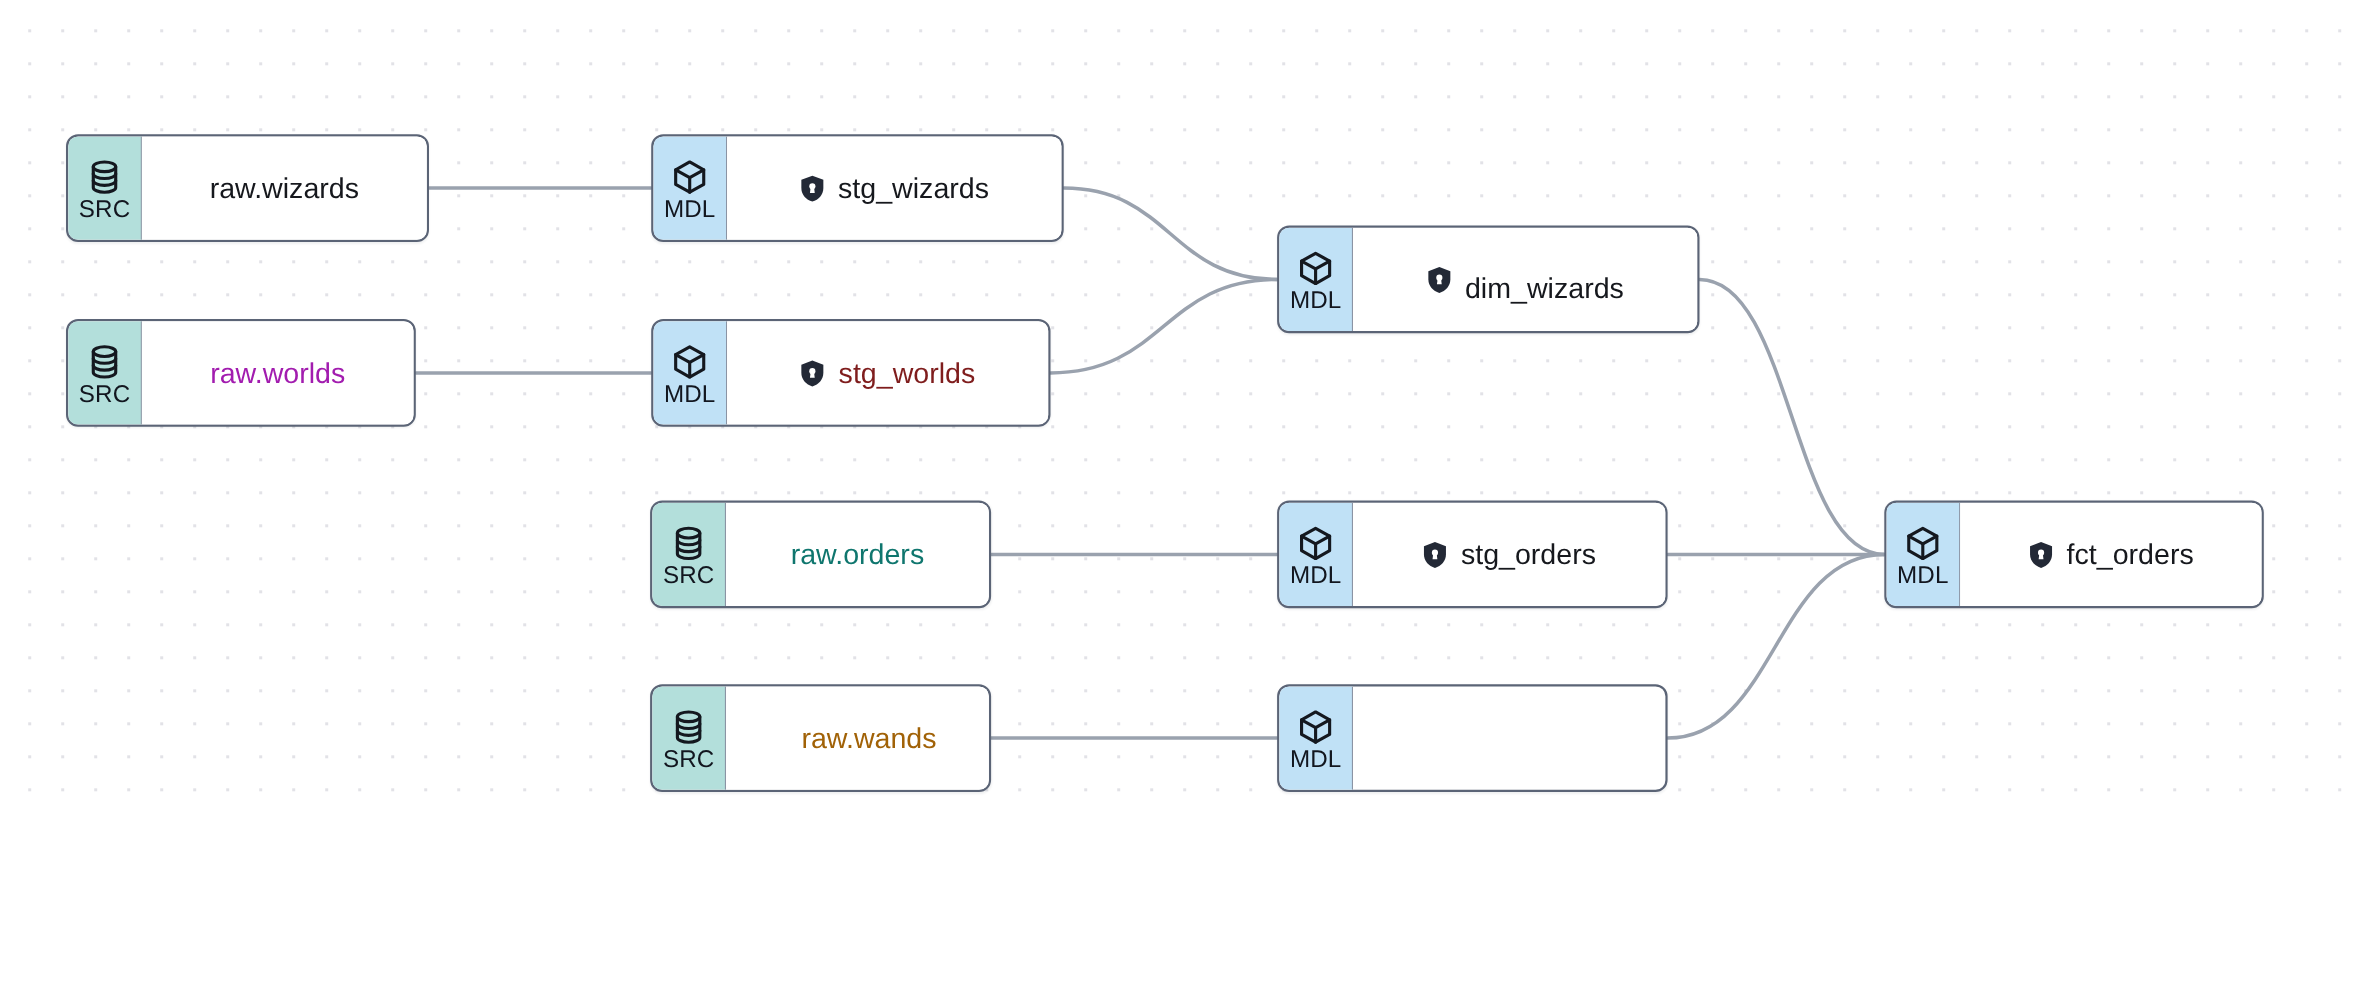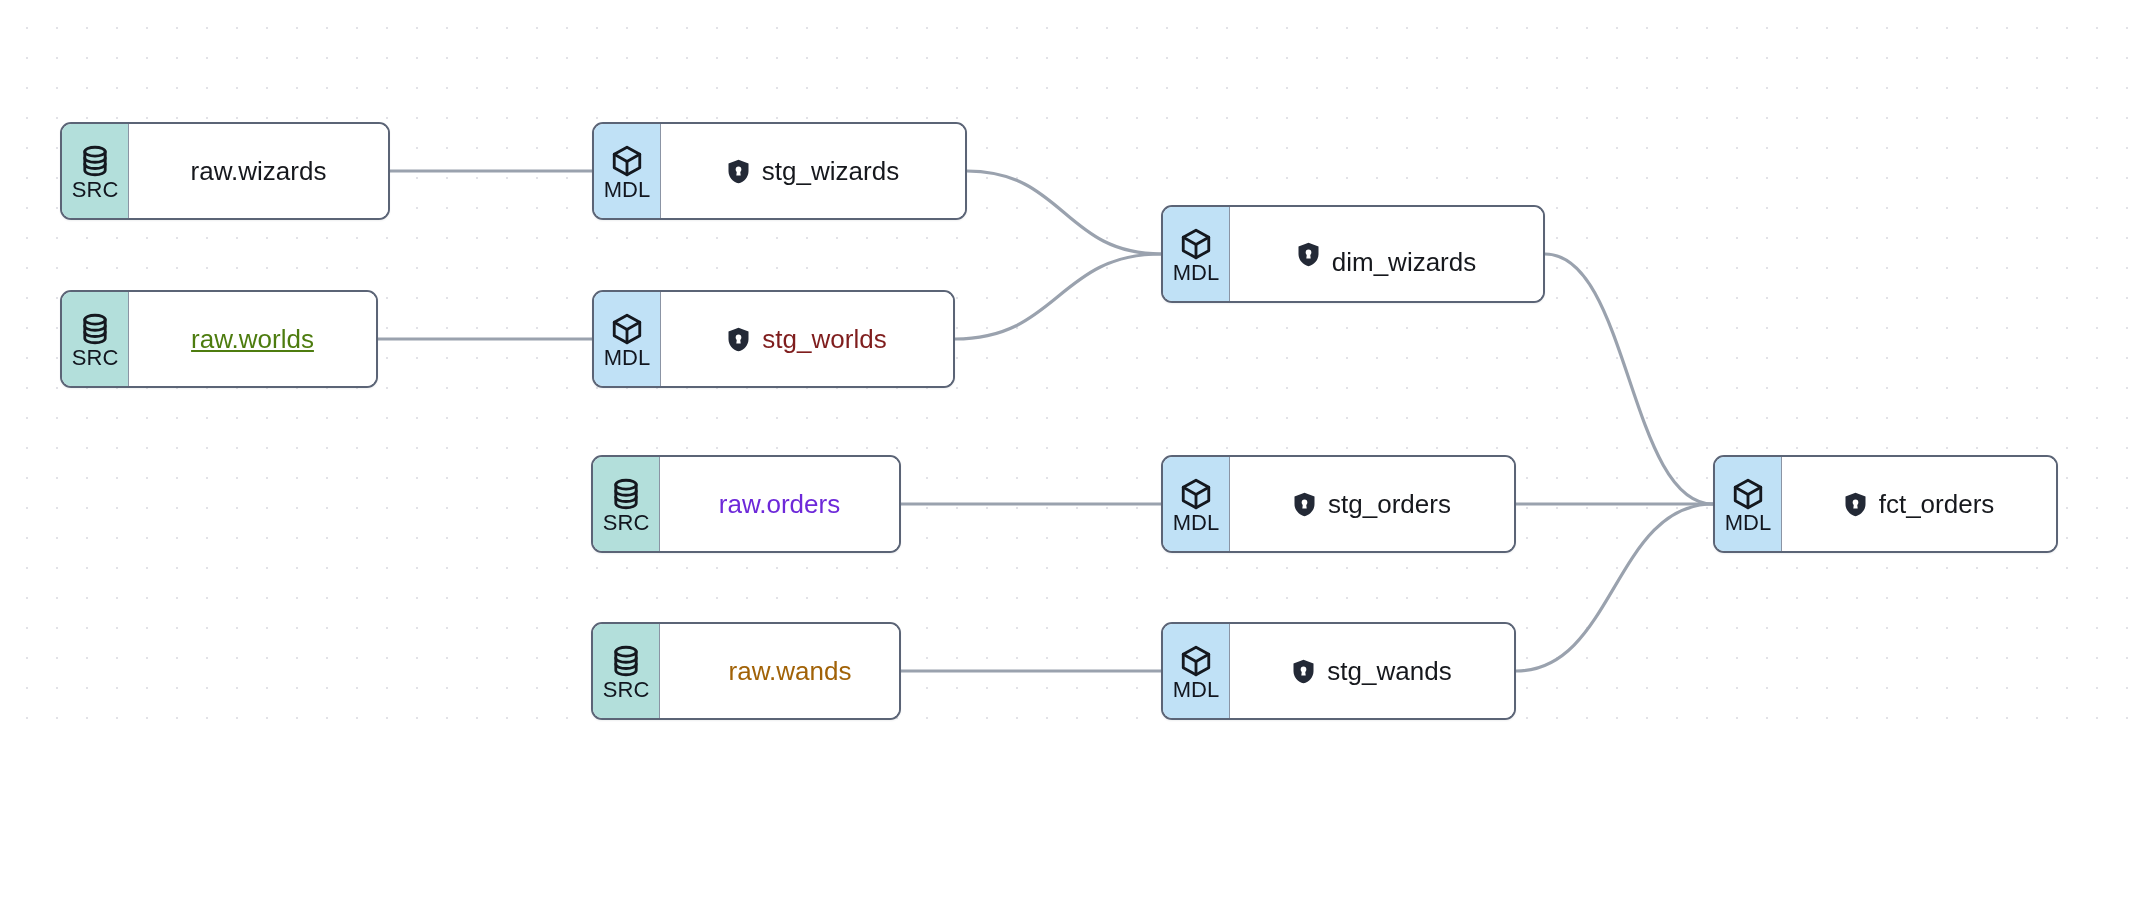--- a/index.html
+++ b/index.html
@@ -137,37 +137,37 @@
             <svg viewBox="0 0 24 24" fill="none" stroke="#14181f" stroke-width="2" stroke-linecap="round" stroke-linejoin="round">
               <ellipse cx="12" cy="5.4" rx="7.2" ry="3.1"></ellipse>
               <path d="M4.8 5.4 V18.6 C4.8 20.3 8 21.7 12 21.7 C16 21.7 19.2 20.3 19.2 18.6 V5.4"></path>
               <path d="M4.8 9.8 C4.8 11.5 8 12.9 12 12.9 C16 12.9 19.2 11.5 19.2 9.8"></path>
               <path d="M4.8 14.2 C4.8 15.9 8 17.3 12 17.3 C16 17.3 19.2 15.9 19.2 14.2"></path>
             </svg>
           </span>
           <span class="badge-text">SRC</span>
         </div>
         <div class="node-body">
-          <span class="node-label" style="color: #4d7c0f; text-decoration: underline;">raw.worlds</span>
+          <span class="node-label" style="color: #a21caf;">raw.worlds</span>
         </div>
       </div>
       <div class="node" style="left: 591px; top: 455px; width: 310px; height: 98px; border-color: rgb(91, 100, 118);">
         <div class="badge badge-src" style="background: rgb(179, 223, 219);">
           <span class="badge-icon">
             <svg viewBox="0 0 24 24" fill="none" stroke="#14181f" stroke-width="2" stroke-linecap="round" stroke-linejoin="round">
               <ellipse cx="12" cy="5.4" rx="7.2" ry="3.1"></ellipse>
               <path d="M4.8 5.4 V18.6 C4.8 20.3 8 21.7 12 21.7 C16 21.7 19.2 20.3 19.2 18.6 V5.4"></path>
               <path d="M4.8 9.8 C4.8 11.5 8 12.9 12 12.9 C16 12.9 19.2 11.5 19.2 9.8"></path>
               <path d="M4.8 14.2 C4.8 15.9 8 17.3 12 17.3 C16 17.3 19.2 15.9 19.2 14.2"></path>
             </svg>
           </span>
           <span class="badge-text">SRC</span>
         </div>
         <div class="node-body">
-          <span class="node-label" style="color: #6d28d9;">raw.orders</span>
+          <span class="node-label" style="color: #0f766e;">raw.orders</span>
         </div>
       </div>
       <div class="node" style="left: 591px; top: 622px; width: 310px; height: 98px; border-color: rgb(91, 100, 118);">
         <div class="badge badge-src" style="background: rgb(179, 223, 219);">
           <span class="badge-icon">
             <svg viewBox="0 0 24 24" fill="none" stroke="#14181f" stroke-width="2" stroke-linecap="round" stroke-linejoin="round">
               <ellipse cx="12" cy="5.4" rx="7.2" ry="3.1"></ellipse>
               <path d="M4.8 5.4 V18.6 C4.8 20.3 8 21.7 12 21.7 C16 21.7 19.2 20.3 19.2 18.6 V5.4"></path>
               <path d="M4.8 9.8 C4.8 11.5 8 12.9 12 12.9 C16 12.9 19.2 11.5 19.2 9.8"></path>
               <path d="M4.8 14.2 C4.8 15.9 8 17.3 12 17.3 C16 17.3 19.2 15.9 19.2 14.2"></path>
@@ -249,30 +249,20 @@
         <div class="badge badge-mdl" style="background: rgb(192, 225, 246);">
           <span class="badge-icon">
             <svg viewBox="0 0 24 24" fill="none" stroke="#14181f" stroke-width="2" stroke-linecap="round" stroke-linejoin="round">
               <path d="M12 2.3 L21 7.3 V16.7 L12 21.7 L3 16.7 V7.3 Z"></path>
               <path d="M3 7.3 L12 12.3 L21 7.3"></path>
               <path d="M12 12.3 V21.7"></path>
             </svg>
           </span>
           <span class="badge-text">MDL</span>
         </div>
-        <div class="node-body">
-          <span class="shield-icon">
-            <svg viewBox="0 0 22 24" fill="#232936">
-              <path d="M11 0.7 L20.6 4.3 V11.4 C20.6 17.3 16.5 21.8 11 23.3 C5.5 21.8 1.4 17.3 1.4 11.4 V4.3 Z"></path>
-              <circle cx="11" cy="10" r="2.7" fill="#ffffff"></circle>
-              <path d="M9.6 10.2 h2.8 l0.7 5.6 h-4.2 Z" fill="#ffffff"></path>
-            </svg>
-          </span>
-          <span class="node-label" style="color: rgb(22, 24, 29);">stg_wands</span>
-        </div>
       </div>
       <div class="node" style="left: 1161px; top: 205px; width: 384px; height: 98px; border-color: rgb(91, 100, 118);">
         <div class="badge badge-mdl" style="background: rgb(192, 225, 246);">
           <span class="badge-icon">
             <svg viewBox="0 0 24 24" fill="none" stroke="#14181f" stroke-width="2" stroke-linecap="round" stroke-linejoin="round">
               <path d="M12 2.3 L21 7.3 V16.7 L12 21.7 L3 16.7 V7.3 Z"></path>
               <path d="M3 7.3 L12 12.3 L21 7.3"></path>
               <path d="M12 12.3 V21.7"></path>
             </svg>
           </span>

